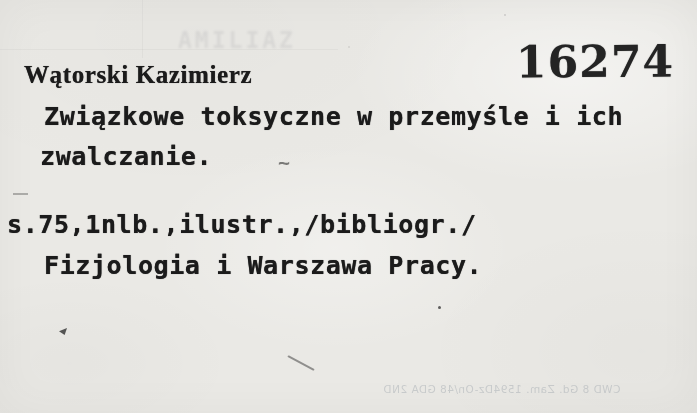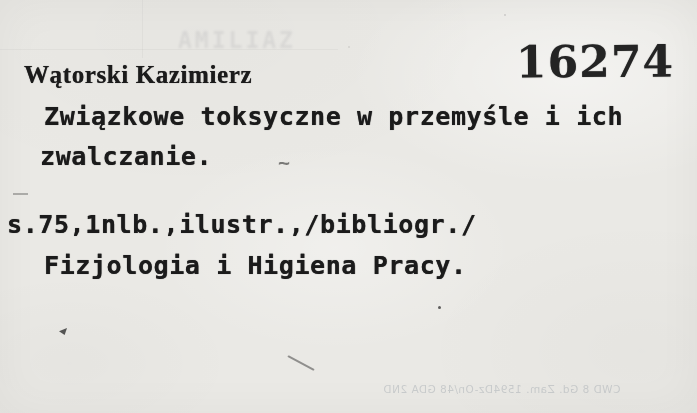--- a/index.html
+++ b/index.html
@@ -116,21 +116,21 @@
   <div class="crease crease-v"></div>
 
   <div class="faded-stamp">AMILIAZ</div>
 
   <div class="stamp-number">16274</div>
 
   <div class="type author-line">Wątorski Kazimierz</div>
   <div class="type title-line1">Związkowe toksyczne w przemyśle i ich</div>
   <div class="type title-line2">zwalczanie.</div>
   <div class="type coll-line">s.75,1nlb.,ilustr.,/bibliogr./</div>
-  <div class="type subject-line">Fizjologia i Higiena Pracy.</div>
+  <div class="type subject-line">Fizjologia i Warszawa Pracy.</div>
 
   <div class="stray-dash"></div>
   <div class="stray-tilde">~</div>
 
   <div class="speck speck-1"></div>
   <div class="speck speck-2"></div>
   <div class="speck speck-3"></div>
   <div class="speck speck-4"></div>
   <div class="pen-mark"></div>
 

